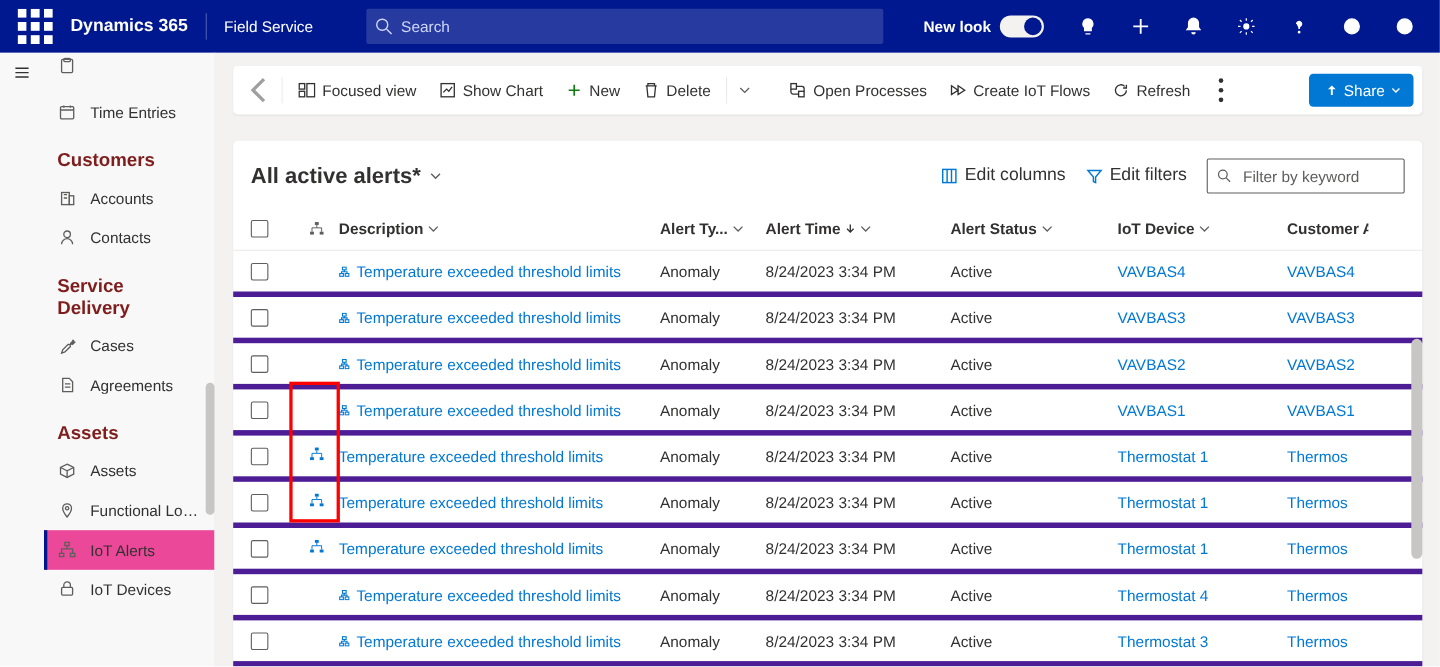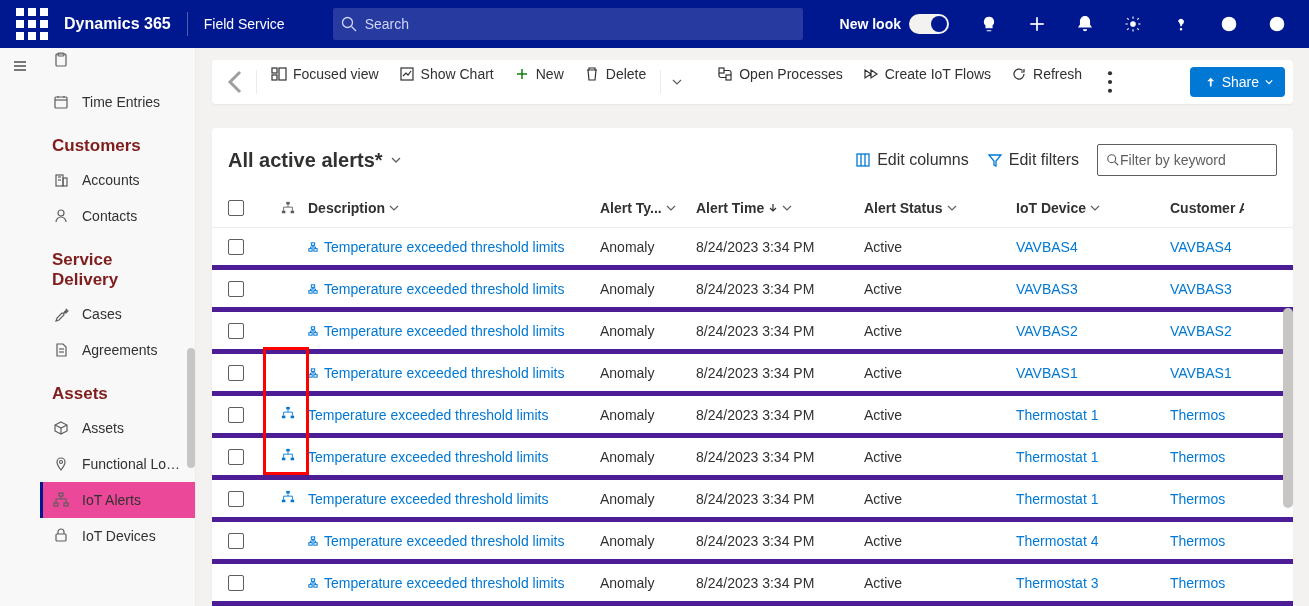--- a/index.html
+++ b/index.html
@@ -41,41 +41,41 @@
   .sb-scrollbar { position: absolute; right: 0; top: 300px; width: 8px; height: 120px; background: #c8c6c4; border-radius: 4px; }
   
   
   .main { flex: 1; background: #f3f2f1; padding: 0; overflow: hidden; position: relative; }
   
   
   .cmdbar-outer { padding: 12px 16px 8px; }
   .cmdbar { background: #fff; border-radius: 4px; height: 44px; display: flex; align-items: center; padding: 0 8px; gap: 0; box-shadow: 0 1px 2px rgba(0,0,0,0.05); }
   .cmd-back { width: 32px; height: 32px; display: flex; align-items: center; justify-content: center; color: #a19f9d; }
   .cmd-sep { width: 1px; height: 24px; background: #edebe9; margin: 0 4px; }
-  .cmd-btn { height: 32px; display: flex; align-items: flex-start; padding: 0 10px; gap: 6px; cursor: pointer; font-size: 14px; color: #323130; }
+  .cmd-btn { height: 32px; display: flex; align-items: center; padding: 0 10px; gap: 6px; cursor: pointer; font-size: 14px; color: #323130; }
   .cmd-btn svg { width: 16px; height: 16px; }
   .cmd-new svg { stroke: #107c10; }
   .cmd-chev { width: 24px; height: 32px; display:flex; align-items:center; justify-content:center; }
   .cmd-chev svg { width:10px; height:10px; }
   .cmd-more { margin-left: 4px; width: 28px; display:flex; align-items:center; justify-content:center; height:32px; }
   .sharebtn { margin-left: auto; background: #0078d4; color: #fff; height: 30px; border-radius: 4px; display:flex; align-items:center; padding: 0 12px; gap:6px; font-size: 14px; cursor:pointer;text-align:center; }
   .sharebtn svg { width:14px; height:14px; fill:#fff; }
   
   
   .content-outer { padding: 16px 16px 16px; }
   .content { background: #fff; border-radius: 4px; box-shadow: 0 1px 2px rgba(0,0,0,0.05); }
   
   
   .viewhdr { display: flex; align-items: center; padding: 16px 16px 12px; }
   .viewtitle { font-size: 20px; font-weight: 600; }
   .viewtitle-chev { margin-left: 8px; }
   .viewhdr-right { margin-left: auto; display:flex; align-items:center; gap: 18px; }
   .hdr-link { display:flex; align-items:center; gap:6px; color:#323130; font-size:16px; cursor:pointer; }
   .hdr-link svg { width:16px; height:16px; stroke:#0078d4; fill:none; }
-  .filterbox { height: 32px; border: 1px solid #605e5c; border-radius: 2px; display:flex; align-items:center; padding: 0 8px; gap:0; width: 180px; }
+  .filterbox { height: 32px; border: 1px solid #605e5c; border-radius: 2px; display:flex; align-items:center; padding: 0 8px; gap:10px; width: 180px; }
   .filterbox svg { width:14px; height:14px; stroke:#605e5c; fill:none; }
   .filterbox span { color:#605e5c; font-size:14px; }
   
   
   .table { width: 100%; }
   .thead { display:flex; align-items:center; height: 40px; border-bottom: 1px solid #edebe9; padding: 0 16px; font-weight: 600; font-size: 14px; }
   .trow { display:flex; align-items:center; height: 42px; border-bottom: 5px solid #4c1d95; padding: 0 16px; font-size: 14px; }
   .col-check { width: 40px; display:flex; align-items:center; }
   .col-hier { width: 40px; display:flex; align-items:center; justify-content:center; }
   .col-desc { width: 292px; display:flex; align-items:center; gap:6px; min-width:0; }

